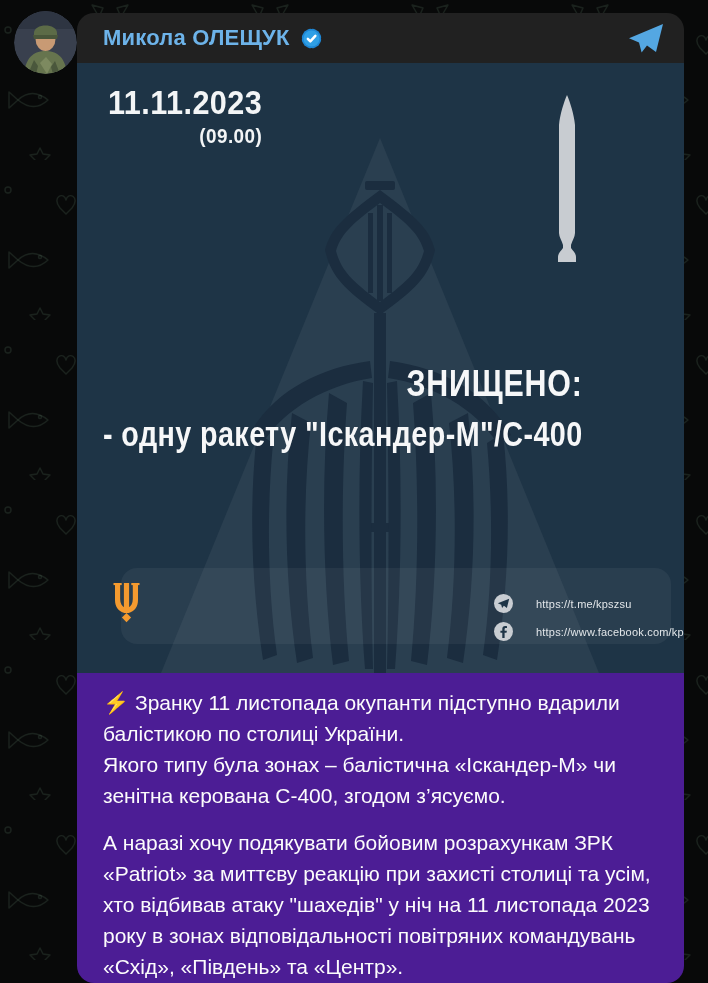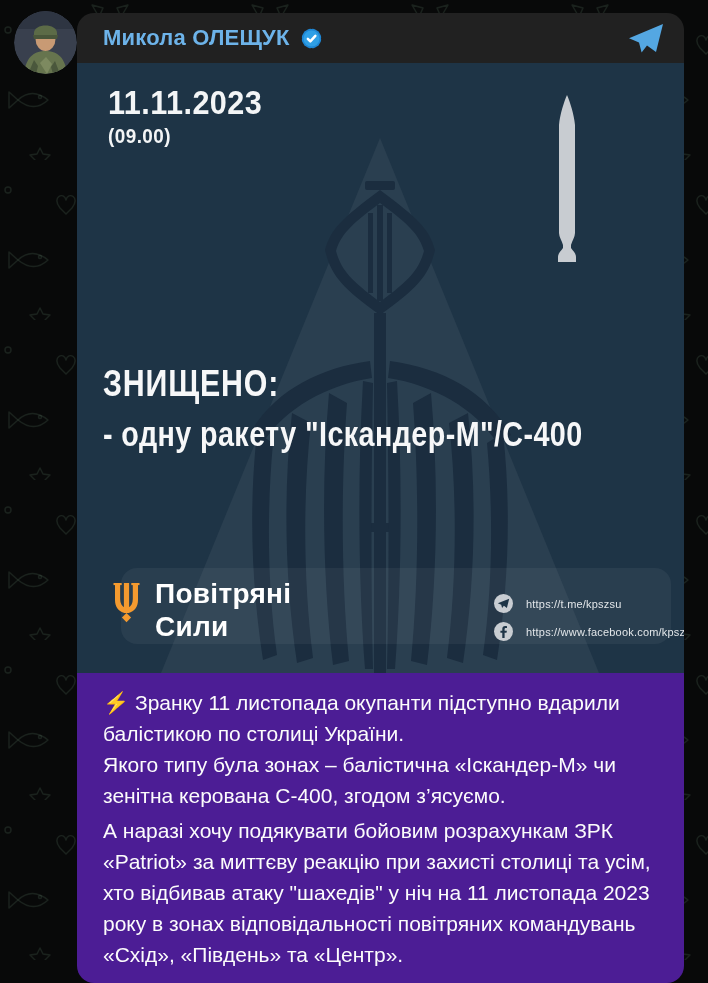--- a/index.html
+++ b/index.html
@@ -24,21 +24,21 @@
   }
   .channel-name{
     color:#6db3e9;font-size:22px;font-weight:bold;letter-spacing:.2px;
     white-space:nowrap;
   }
   .badge{margin-left:9px;flex:0 0 auto;}
   .header-spacer{flex:1;}
   .share-plane{flex:0 0 auto;}
 
   .post-image{
-    position:relative;height:610px;background:#1e3446;overflow:hidden;
+    position:relative;height:610px;background:#1e3446;overflow:hidden;text-align:right;
   }
   .watermark{position:absolute;left:0;top:0;}
 
   .date-block{
     position:absolute;left:31px;top:22px;color:#f3f5f6;
     transform:scaleX(.9);transform-origin:left top;
   }
   .date-main{font-size:34px;font-weight:bold;letter-spacing:.5px;line-height:1.05;}
   .date-time{font-size:21px;font-weight:bold;margin-top:3px;letter-spacing:.5px;}
 
@@ -54,34 +54,34 @@
   .footer-panel{
     position:absolute;left:44px;top:505px;width:550px;height:76px;
     background:rgba(255,255,255,.05);border-radius:16px;
   }
   .trident{position:absolute;left:36px;top:520px;}
   .brand{
     position:absolute;left:78px;top:514px;color:#fff;
     font-size:28px;line-height:33px;font-weight:bold;letter-spacing:.3px;
   }
   .link-row{
-    position:absolute;display:flex;align-items:center;gap:13px;color:#e2e6e9;
+    position:absolute;display:flex;align-items:center;gap:23px;color:#e2e6e9;
   }
   .link-row.r1{left:417px;top:531px;}
   .link-row.r2{left:417px;top:559px;}
   .link-text{font-size:11px;letter-spacing:.2px;white-space:nowrap;}
 
   .caption{
     background:#4c1d95;border-radius:0 0 17px 17px;
     height:310px;box-sizing:border-box;
     padding:14px 16px 20px 26px;
     color:#fcfcfc;font-size:21px;line-height:31px;overflow:hidden;
   }
   .caption p{margin:0;}
-  .caption p + p{margin-top:4px;}
+  .caption p + p{margin-top:16px;}
   .emoji{color:#f8c81c;}
 </style>
 </head>
 <body>
 
 <svg class="bg-doodles" width="708" height="983">
   <defs>
     <pattern id="doodles" width="160" height="160" patternUnits="userSpaceOnUse">
       <g fill="none" stroke="#5d7a63" stroke-opacity="0.22" stroke-width="1.4" stroke-linecap="round" stroke-linejoin="round">
         <circle cx="8" cy="30" r="3"></circle>
@@ -185,24 +185,20 @@
       <g fill="#f49a2f">
         <path d="M2,0 h5.2 v16 c0,4.5 1.8,7.2 4.3,8.4 v5.6 C5.5,28.6 2,24 2,17 Z"></path>
         <path d="M19.8,0 h5.2 v17 c0,7 -3.5,11.6 -9.5,13 v-5.6 c2.5,-1.2 4.3,-3.9 4.3,-8.4 Z"></path>
         <rect x="10.9" y="0" width="5.2" height="30"></rect>
         <path d="M13.5,30 l4.6,4.6 -4.6,4.6 -4.6,-4.6 Z"></path>
         <rect x="0.5" y="-0.5" width="8.2" height="2.6"></rect>
         <rect x="18.3" y="-0.5" width="8.2" height="2.6"></rect>
       </g>
     </svg>
 
-    <div class="brand">
-      <div>Повітряні</div>
-      <div>Сили</div>
-    </div>
 
     <div class="link-row r1">
       <svg width="19" height="19" viewBox="0 0 19 19">
         <circle cx="9.5" cy="9.5" r="9.5" fill="#c9cdd2"></circle>
         <path d="M15.2,4.8 L3.8,9.3 L7.2,10.7 L8.1,14.1 L9.9,11.8 L12.9,13.9 Z" fill="#1e3446"></path>
       </svg>
       <span class="link-text">https://t.me/kpszsu</span>
     </div>
 
     <div class="link-row r2">

